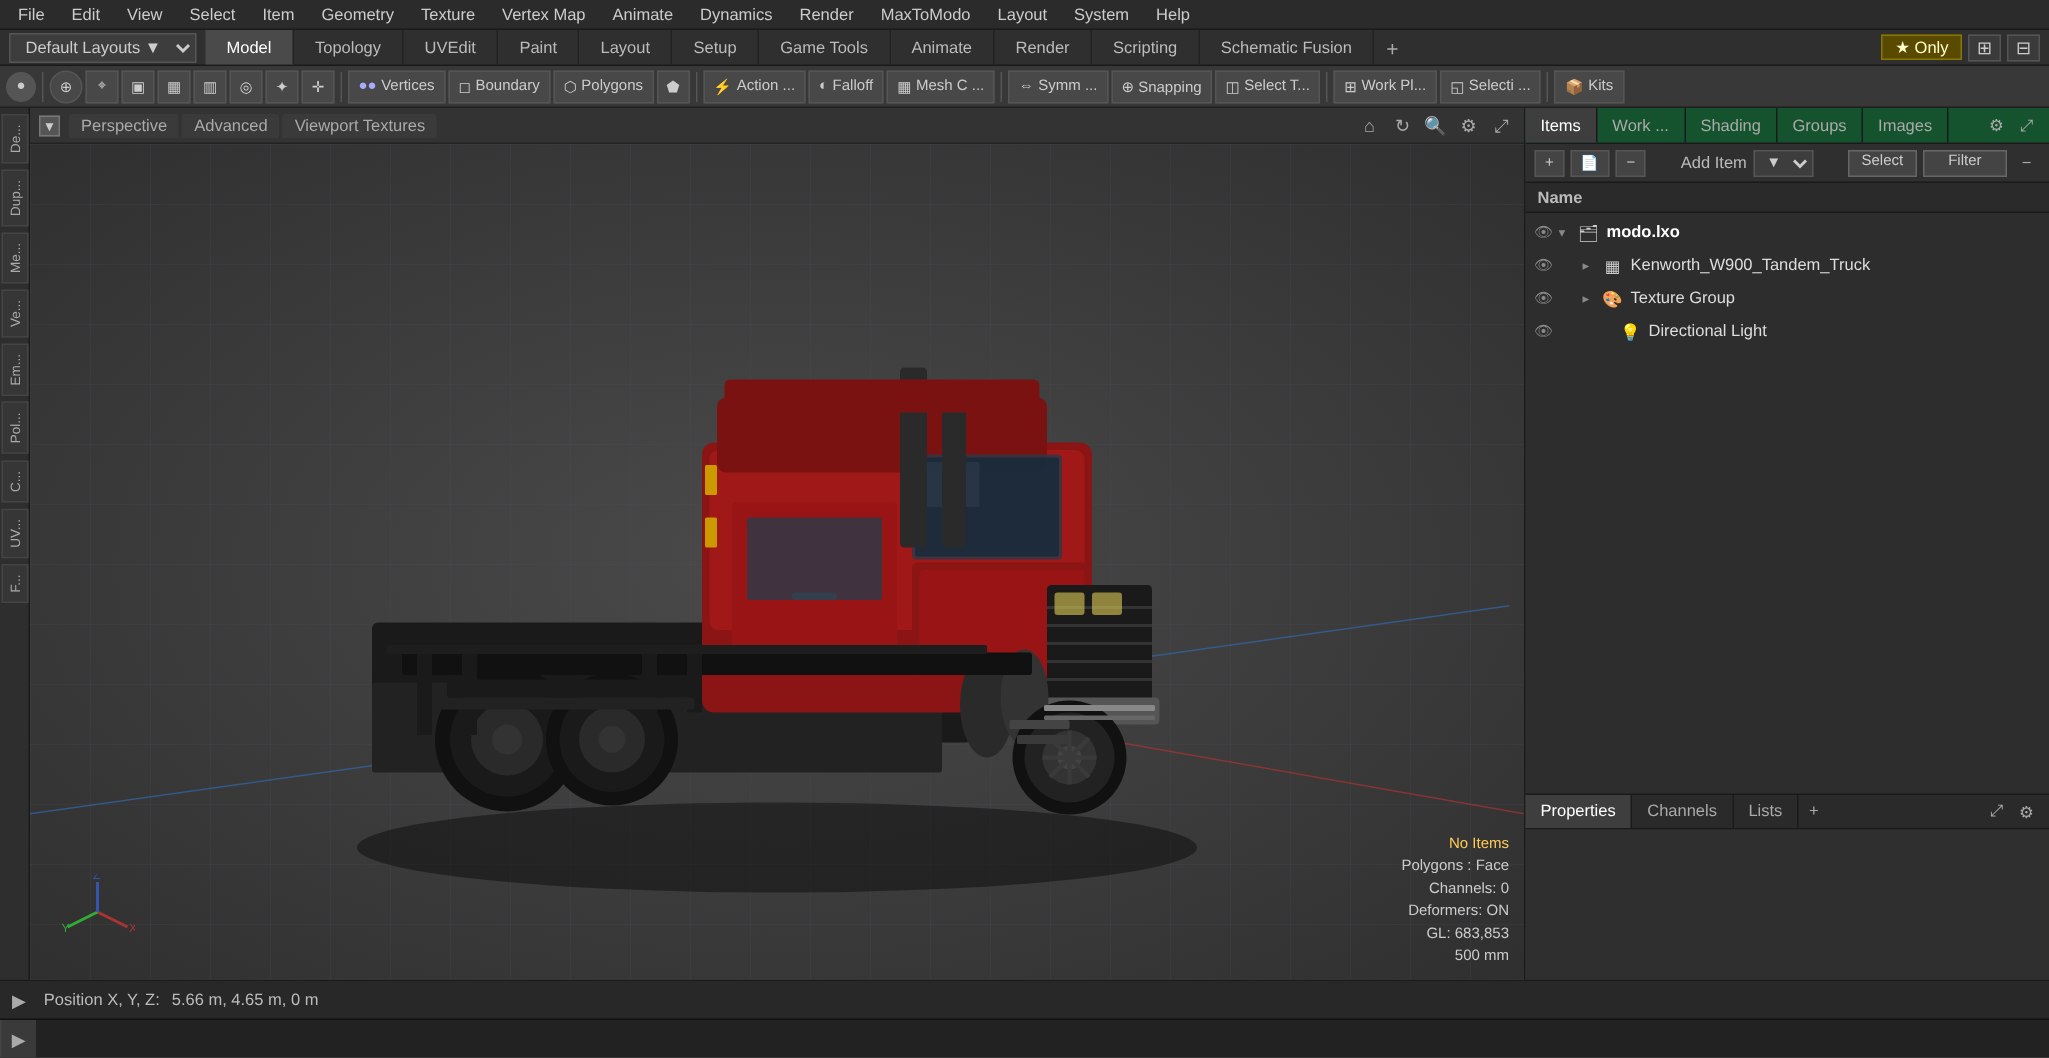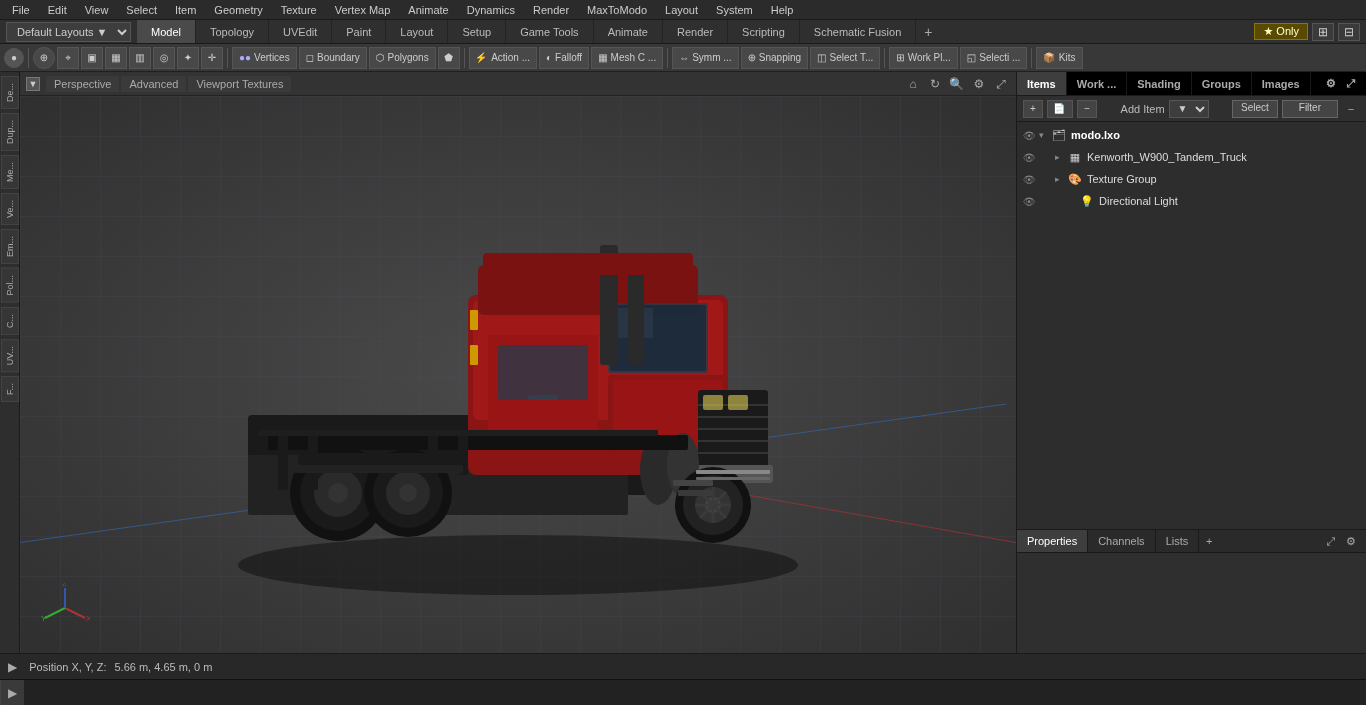--- a/index.html
+++ b/index.html
@@ -264,25 +264,24 @@
     
     #right-panel {
       width: 350px;
       background: #323232;
       border-left: 1px solid #1a1a1a;
       display: flex;
       flex-direction: column;
     }
     #right-panel-tabs {
       height: 24px;
-      background: #000000;
+      background: #14532d;
       display: flex;
       align-items: center;
       border-bottom: 1px solid #1a1a1a;
-      font-weight: bold;
     }
     .rp-tab {
       padding: 0 10px;
       height: 100%;
       display: flex;
       align-items: center;
       font-size: 11px;
       color: #aaa;
       cursor: pointer;
       border-right: 1px solid #1a1a1a;
@@ -758,20 +757,28 @@
 
         <rect x="505" y="345" width="40" height="6" rx="1" fill="#444"></rect>
         <rect x="510" y="355" width="35" height="6" rx="1" fill="#3a3a3a"></rect>
 
         <rect x="90" y="295" width="400" height="6" rx="1" fill="#1e1e1e"></rect>
 
         <rect x="130" y="318" width="160" height="12" rx="2" fill="#1a1a1a"></rect>
         <rect x="125" y="330" width="170" height="8" rx="2" fill="#222"></rect>
       </svg>
 
+      <div class="vp-status">
+        <div class="vp-status-highlight">No Items</div>
+        <div class="vp-status-normal">Polygons : Face</div>
+        <div class="vp-status-normal">Channels: 0</div>
+        <div class="vp-status-normal">Deformers: ON</div>
+        <div class="vp-status-normal">GL: 683,853</div>
+        <div class="vp-status-normal">500 mm</div>
+      </div>
 
       <div class="vp-axes">
         <svg viewBox="0 0 50 50" xmlns="http://www.w3.org/2000/svg" width="50" height="50">
           <line x1="25" y1="25" x2="45" y2="35" stroke="#aa3333" stroke-width="2"></line>
           <text x="46" y="38" fill="#aa3333" font-size="8">X</text>
           <line x1="25" y1="25" x2="5" y2="35" stroke="#33aa33" stroke-width="2"></line>
           <text x="1" y="38" fill="#33aa33" font-size="8">Y</text>
           <line x1="25" y1="25" x2="25" y2="5" stroke="#3355aa" stroke-width="2"></line>
           <text x="22" y="3" fill="#3355aa" font-size="8">Z</text>
         </svg>
@@ -803,20 +810,23 @@
         <select class="add-item-select">
           <option>▼</option>
         </select>
       </div>
       <div class="items-tb-spacer" style="flex:1"></div>
       <div class="select-btn">Select</div>
       <div class="filter-btn">Filter</div>
       <div class="rp-icon-btn" style="color:#aaa;cursor:pointer;font-size:11px;width:18px;height:18px;display:flex;align-items:center;justify-content:center;">−</div>
     </div>
 
+    <div id="items-list-header">
+      <span>Name</span>
+    </div>
 
     <div id="items-list" style="height: 387px;">
 
       <div class="item-row">
         <div class="item-eye">👁</div>
         <div class="item-indent">
           <div class="item-arrow">▾</div>
           <div class="item-icon">🗂</div>
         </div>
         <span class="item-name bold">modo.lxo</span>

